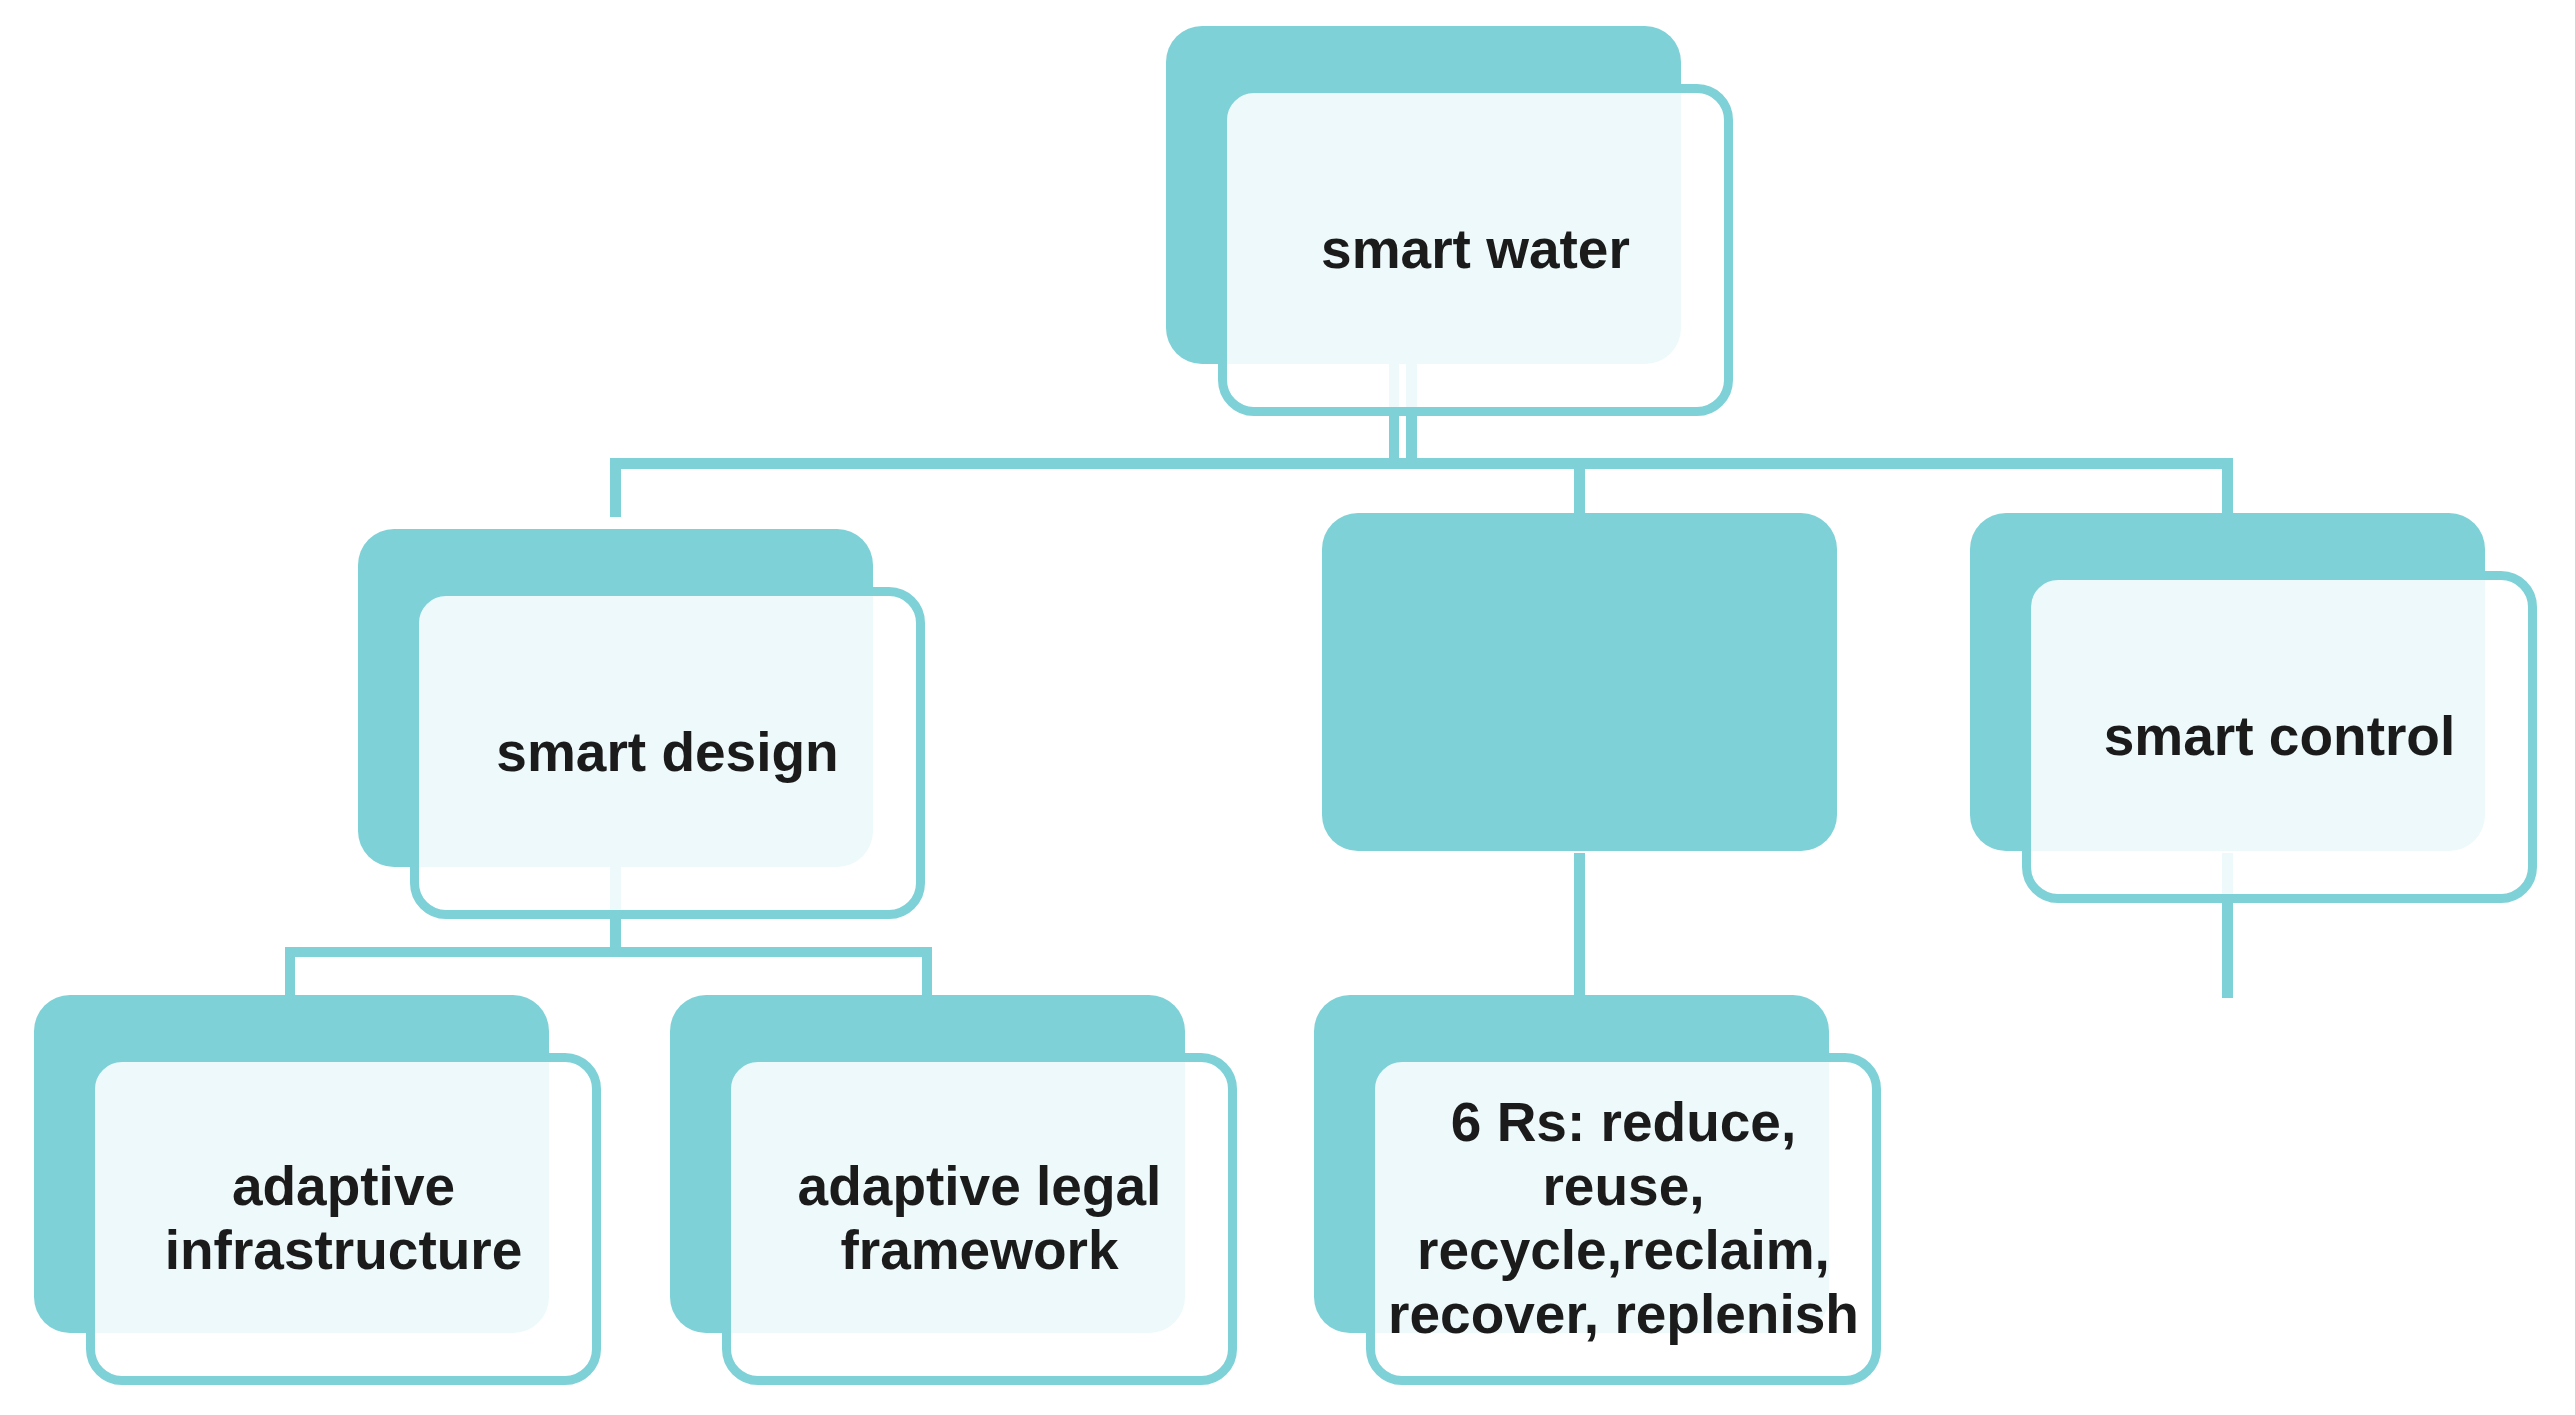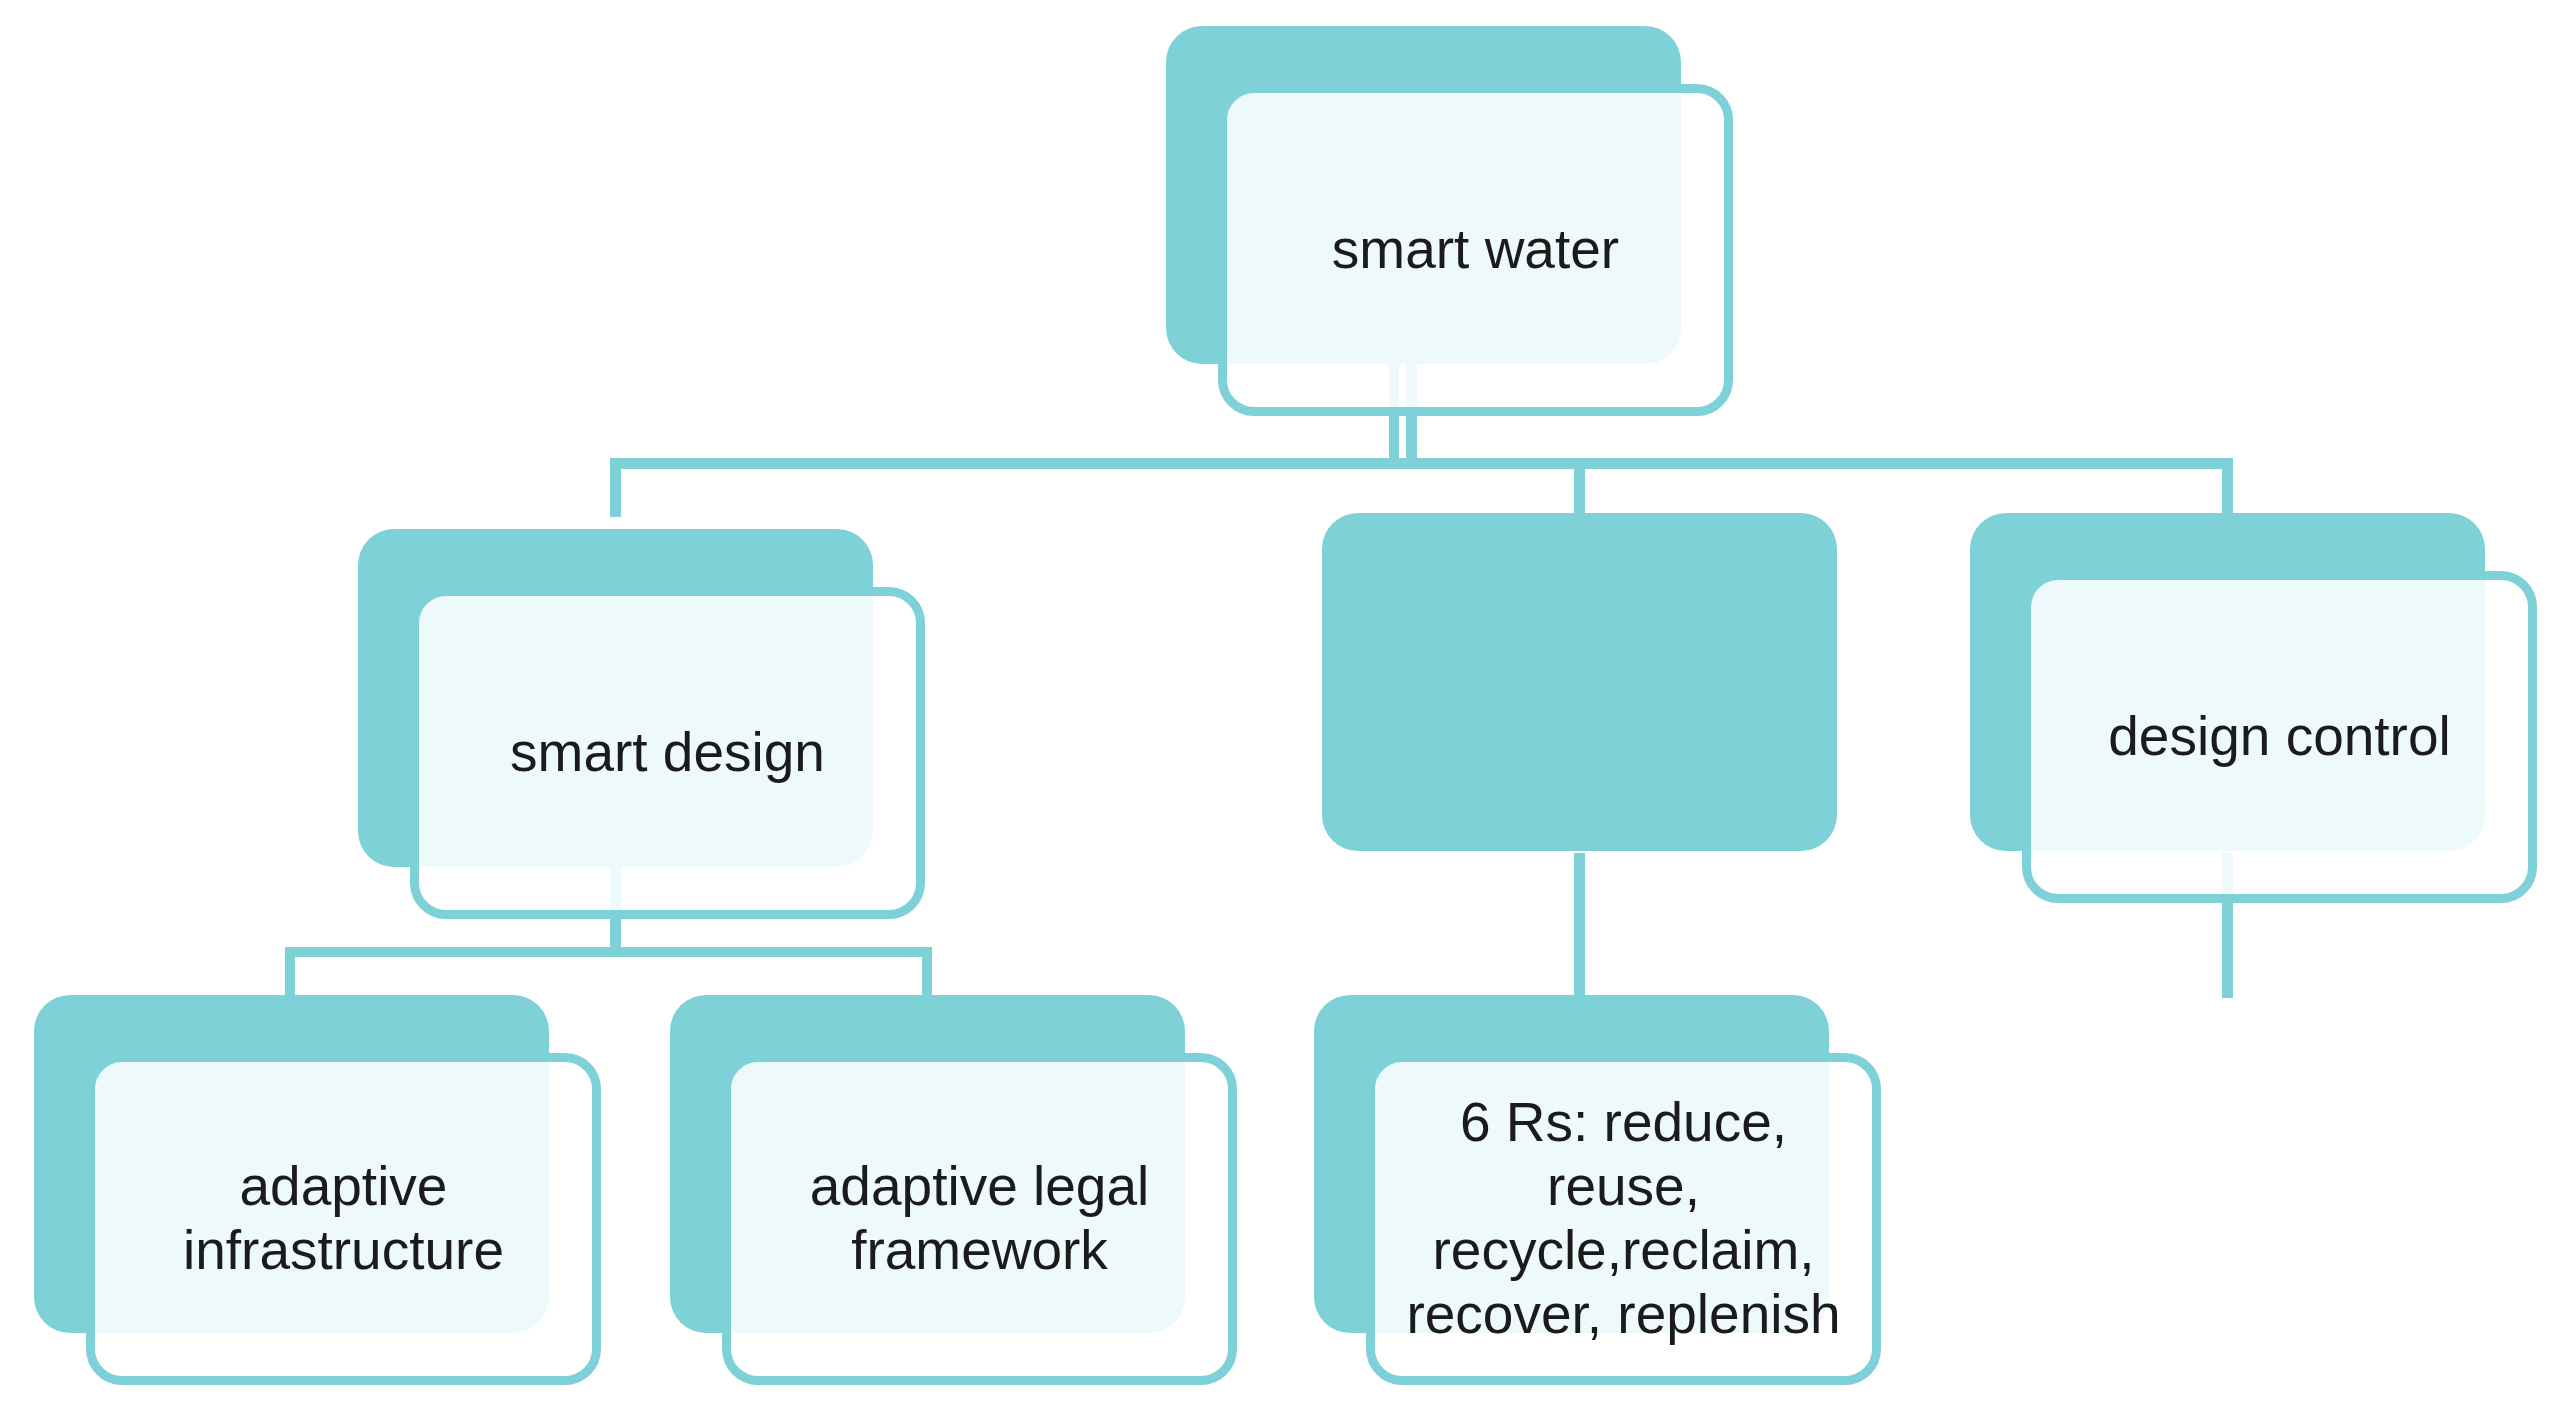--- a/index.html
+++ b/index.html
@@ -58,20 +58,21 @@
     position:absolute;
     left:52px;top:58px;
     width:515px;height:332px;
     box-sizing:border-box;
     background:rgba(255,255,255,0.86);
     border:9px solid var(--teal);
     border-radius:36px;
     display:flex;
     align-items:center;
     justify-content:center;
+    font-weight:bold;
   }
   .node-label{
     font-size:55px;
     line-height:1.16;
     color:var(--text);
     text-align:center;
     white-space:pre-line;
     padding:0 6px;
   }
 
@@ -115,21 +116,21 @@
     </div>
   </div>
 
   <div class="node" id="node-smart-use">
     <div class="card-shadow"></div>
   </div>
 
   <div class="node" id="node-smart-control">
     <div class="card-shadow"></div>
     <div class="card-front">
-      <span class="node-label">design control</span>
+      <span class="node-label">smart control</span>
     </div>
   </div>
 
   <div class="node" id="node-adaptive-infrastructure">
     <div class="card-shadow"></div>
     <div class="card-front">
       <span class="node-label">adaptive
 infrastructure</span>
     </div>
   </div>

